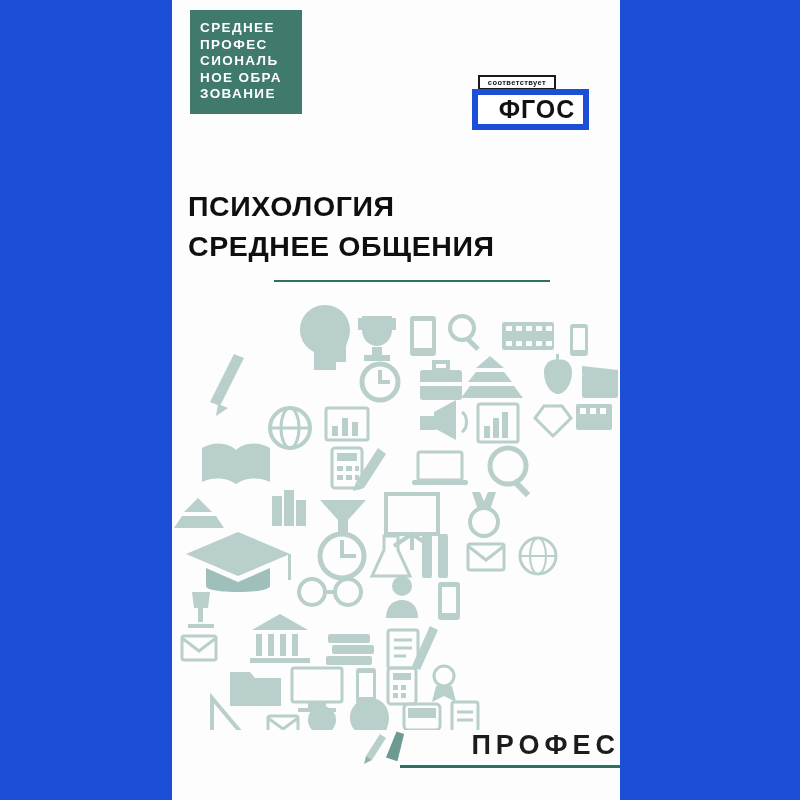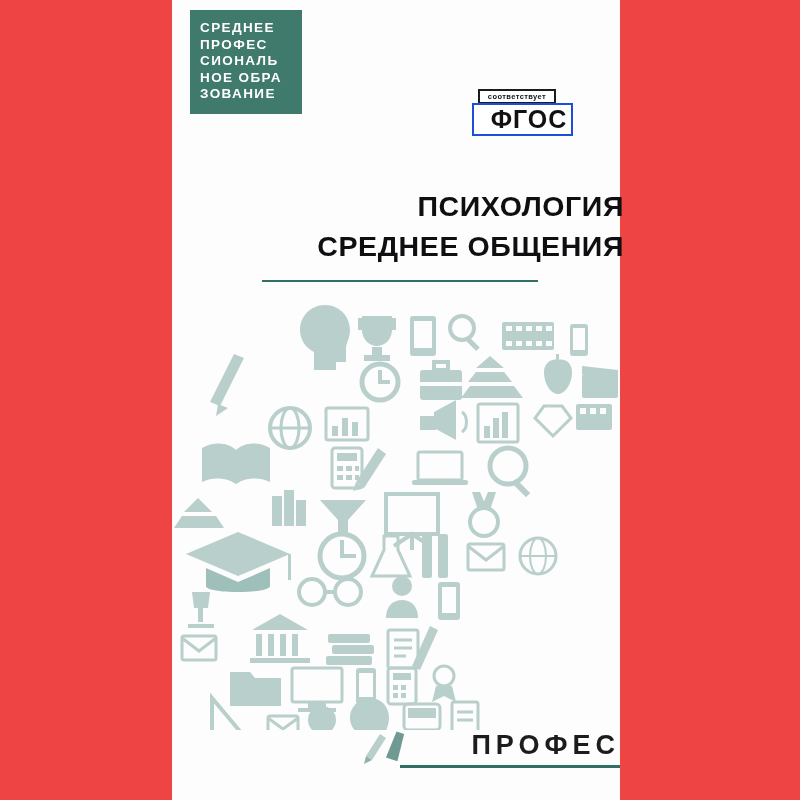--- a/index.html
+++ b/index.html
@@ -11,21 +11,21 @@
     overflow: hidden;
   }
   body {
     font-family: "Liberation Sans", sans-serif;
   }
 
   #cover {
     position: relative;
     width: 800px;
     height: 800px;
-    background: #ef4444;
+    background: #1d4ed8;
   }
 
   
   .book {
     position: absolute;
     left: 172px;
     top: 0px;
     width: 448px;
     height: 800px;
     background: #fdfdfd;
@@ -50,58 +50,58 @@
     letter-spacing: 1.4px;
     line-height: 16.5px;
     text-transform: uppercase;
     white-space: nowrap;
   }
 
   
   .fgos {
     position: absolute;
     left: 300px;
-    top: 89px;
-    width: 101px;
+    top: 75px;
+    width: 117px;
     height: 48px;
   }
   .fgos-top {
     border: 2px solid #1b1b1b;
     background: #ffffff;
     font-size: 7.5px;
     font-weight: bold;
     letter-spacing: 0.4px;
     text-align: center;
     padding: 1px 2px;
     color: #111;
     width: 78px;
     margin-left: 6px;
     box-sizing: border-box;
   }
   .fgos-main {
-    border: 2px solid #1d4ed8;
+    border: 6px solid #1d4ed8;
     background: #ffffff;
     font-size: 25px;
     font-weight: bold;
     letter-spacing: 1px;
     text-align: center;
     color: #111;
     line-height: 26px;
     margin-top: -1px;
     padding: 1px 0 2px 13px;
     box-sizing: border-box;
   }
 
   
   .title-block {
     position: absolute;
-    left: 4px;
+    left: 16px;
     top: 186px;
     width: 448px;
-    text-align: right;
+    text-align: left;
   }
   .title-line {
     font-size: 28.5px;
     font-weight: bold;
     color: #0f0f12;
     letter-spacing: 0.6px;
     line-height: 40px;
     white-space: nowrap;
   }
   .title-rule {

